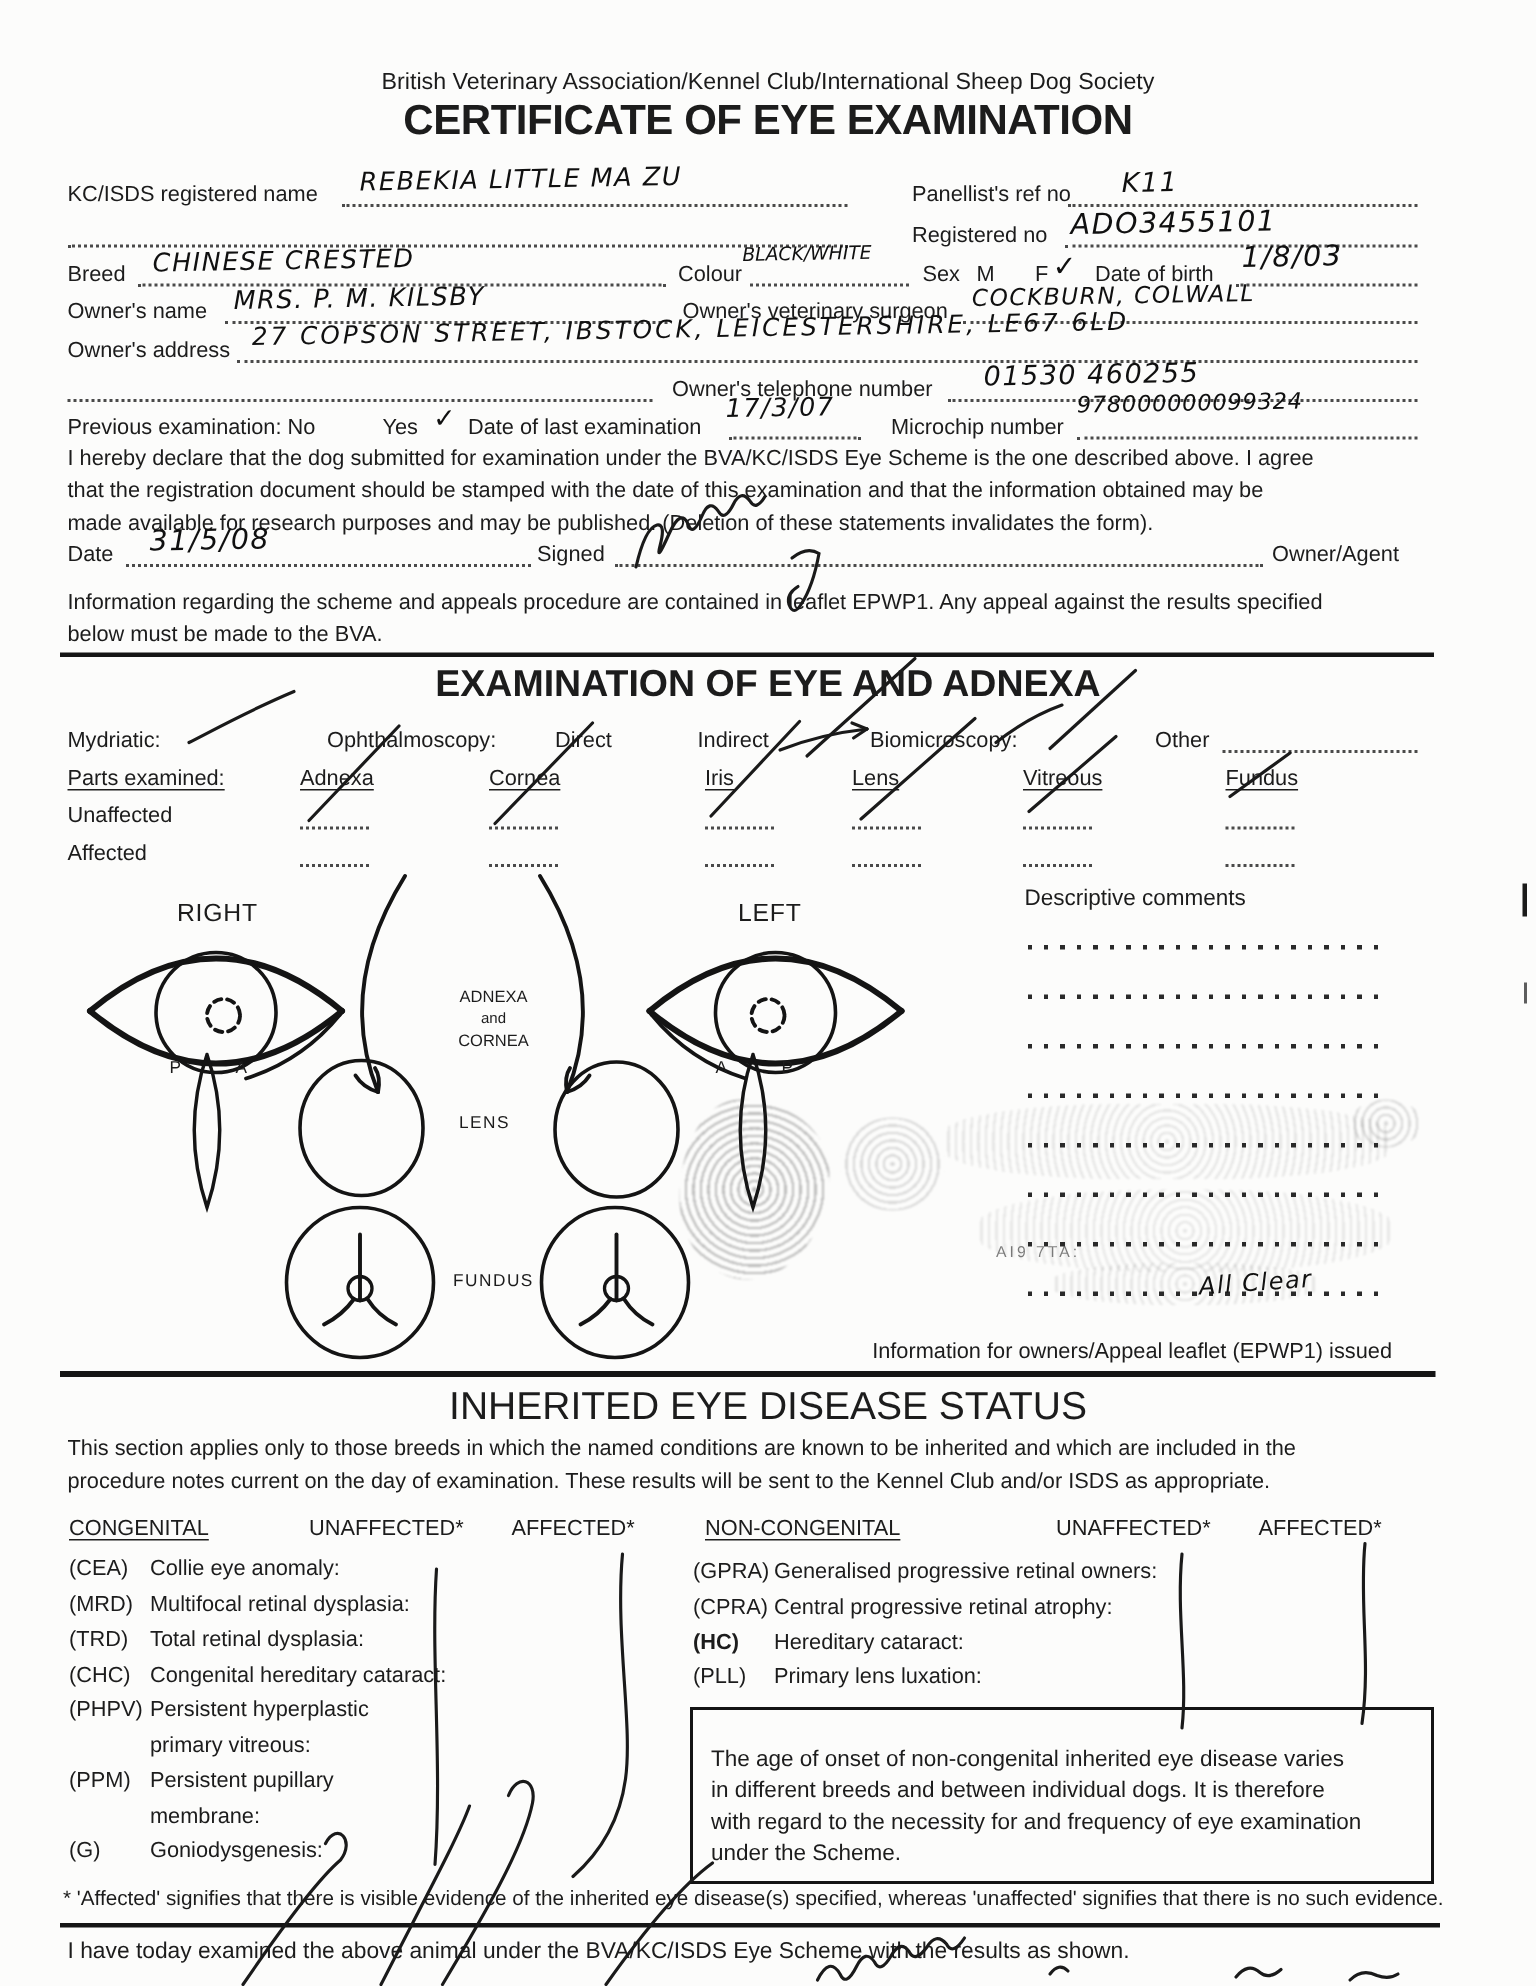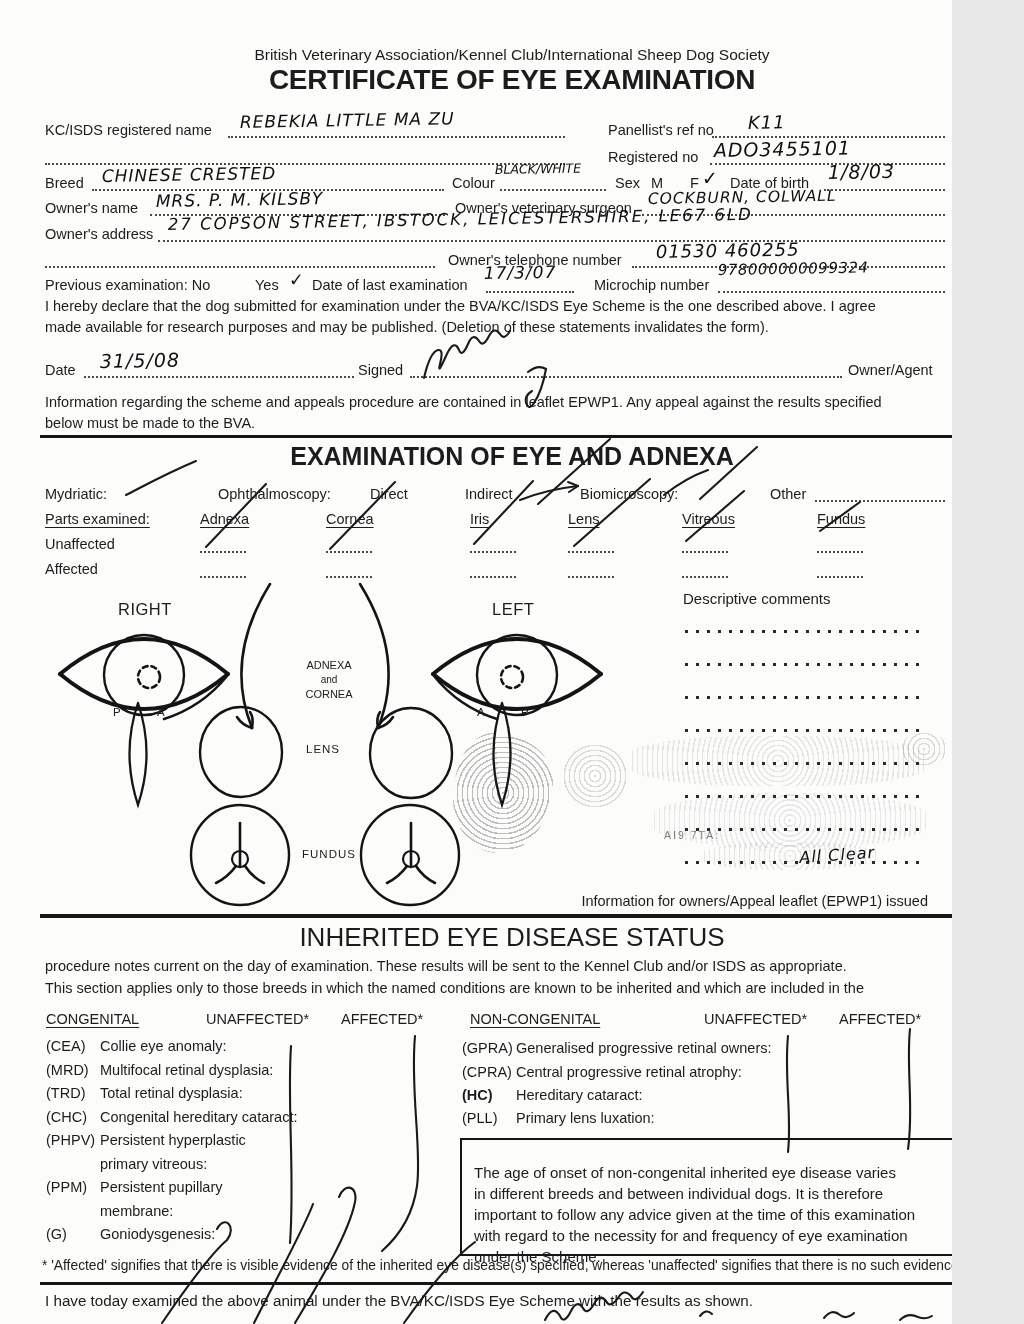--- a/index.html
+++ b/index.html
@@ -1,16 +1,16 @@
 <!DOCTYPE html>
 <html><head>
 <meta charset="utf-8">
 <style>
   html,body{margin:0;padding:0;background:#e8e8e8;}
-  #page{position:relative;width:952px;height:1324px;background:#fcfcfb;overflow:hidden;
+  #page{position:relative;width:1024px;height:1324px;background:#fcfcfb;overflow:hidden;
         font-family:"Liberation Sans",sans-serif;color:#1c1c1c;}
   .abs{position:absolute;white-space:nowrap;}
   .c{left:0;width:1024px;text-align:center;}
   .lbl{font-size:14.5px;}
   .sm{font-size:13.8px;}
   .dots{position:absolute;height:0;border-bottom:2px dotted #4a4a4a;}
   .cdot{position:absolute;height:3px;background-image:repeating-linear-gradient(90deg,#2a2a2a 0 3px,transparent 3px 11px);}
   .hw{position:absolute;font-family:"DejaVu Sans",sans-serif;font-style:italic;
       letter-spacing:1px;color:#101010;transform:rotate(-1deg);transform-origin:left bottom;white-space:nowrap;}
   .tick{font-family:"DejaVu Sans",sans-serif;font-style:italic;font-weight:bold;}
@@ -76,20 +76,21 @@
   <span class="hw tick" style="left:289px;top:269px;font-size:18px;">✓</span>
   <span class="abs lbl" style="left:312px;top:277px;">Date of last examination</span>
   <div class="dots" style="left:486px;top:291px;width:88px;"></div>
   <span class="hw" style="left:484px;top:263px;font-size:17px;">17/3/07</span>
   <span class="abs lbl" style="left:594px;top:277px;">Microchip number</span>
   <div class="dots" style="left:718px;top:291px;width:227px;"></div>
   <span class="hw" style="left:718px;top:261px;font-size:15px;letter-spacing:0.5px;">978000000099324</span>
 
   <div class="abs" style="left:45px;top:296px;width:912px;font-size:14.5px;line-height:21.3px;white-space:nowrap;">
     <div>I hereby declare that the dog submitted for examination under the BVA/KC/ISDS Eye Scheme is the one described above. I agree</div>
+    <div>that the registration document should be stamped with the date of this examination and that the information obtained may be</div>
     <div>made available for research purposes and may be published. (Deletion of these statements invalidates the form).</div>
   </div>
 
   <span class="abs lbl" style="left:45px;top:362px;">Date</span>
   <div class="dots" style="left:84px;top:376px;width:270px;"></div>
   <span class="hw" style="left:100px;top:350px;font-size:19px;">31/5/08</span>
   <span class="abs lbl" style="left:358px;top:362px;">Signed</span>
   <div class="dots" style="left:410px;top:376px;width:432px;"></div>
   <span class="abs lbl" style="left:848px;top:362px;">Owner/Agent</span>
 
@@ -210,22 +211,22 @@
   <span class="hw" style="left:800px;top:848px;font-size:16px;transform:rotate(-4deg);">All Clear</span>
 
   <div class="mark" style="left:1015px;top:589px;width:3px;height:22px;"></div>
   <div class="mark" style="left:1016px;top:655px;width:2px;height:14px;opacity:.7;"></div>
 
   <div class="abs" style="left:500px;top:893px;width:428px;text-align:right;font-size:14.5px;">Information for owners/Appeal leaflet (EPWP1) issued</div>
 
   <div class="rule" style="left:40px;top:914px;width:917px;height:4px;"></div>
   <div class="abs c" style="top:922px;font-size:26px;font-weight:normal;">INHERITED EYE DISEASE STATUS</div>
   <div class="abs" style="left:45px;top:956px;width:912px;font-size:14.5px;line-height:21.5px;white-space:nowrap;">
+    <div>This section applies only to those breeds in which the named conditions are known to be inherited and which are included in the</div>
     <div>procedure notes current on the day of examination. These results will be sent to the Kennel Club and/or ISDS as appropriate.</div>
-    <div>This section applies only to those breeds in which the named conditions are known to be inherited and which are included in the</div>
   </div>
 
   <span class="abs lbl u" style="left:46px;top:1011px;">CONGENITAL</span>
   <span class="abs lbl" style="left:206px;top:1011px;">UNAFFECTED*</span>
   <span class="abs lbl" style="left:341px;top:1011px;">AFFECTED*</span>
   <span class="abs lbl u" style="left:470px;top:1011px;">NON-CONGENITAL</span>
   <span class="abs lbl" style="left:704px;top:1011px;">UNAFFECTED*</span>
   <span class="abs lbl" style="left:839px;top:1011px;">AFFECTED*</span>
 
   <span class="abs lbl" style="left:46px;top:1038px;">(CEA)</span>
@@ -251,21 +252,20 @@
   <span class="abs lbl" style="left:516px;top:1064px;">Central progressive retinal atrophy:</span>
   <span class="abs lbl" style="left:462px;top:1087px;font-weight:bold;">(HC)</span>
   <span class="abs lbl" style="left:516px;top:1087px;">Hereditary cataract:</span>
   <span class="abs lbl" style="left:462px;top:1110px;">(PLL)</span>
   <span class="abs lbl" style="left:516px;top:1110px;">Primary lens luxation:</span>
 
   <div class="abs" style="left:460px;top:1138px;width:492px;height:114px;border:2px solid #141414;">
     <div style="padding:22px 12px;font-size:15px;line-height:21px;white-space:nowrap;">
       <div>The age of onset of non-congenital inherited eye disease varies</div>
       <div>in different breeds and between individual dogs. It is therefore</div>
-      <div>important to follow any advice given at the time of this examination</div>
       <div>with regard to the necessity for and frequency of eye examination</div>
       <div>under the Scheme.</div>
     </div>
   </div>
 
   <div class="abs sm" style="left:42px;top:1258px;width:916px;">* 'Affected' signifies that there is visible evidence of the inherited eye disease(s) specified, whereas 'unaffected' signifies that there is no such evidence.</div>
   <div class="rule" style="left:40px;top:1282px;width:920px;height:2.5px;"></div>
   <div class="abs" style="left:45px;top:1292px;font-size:15.2px;">I have today examined the above animal under the BVA/KC/ISDS Eye Scheme with the results as shown.</div>
 
   <svg style="left:0;top:0;pointer-events:none;" width="1024" height="1324" viewBox="0 0 1024 1324">

